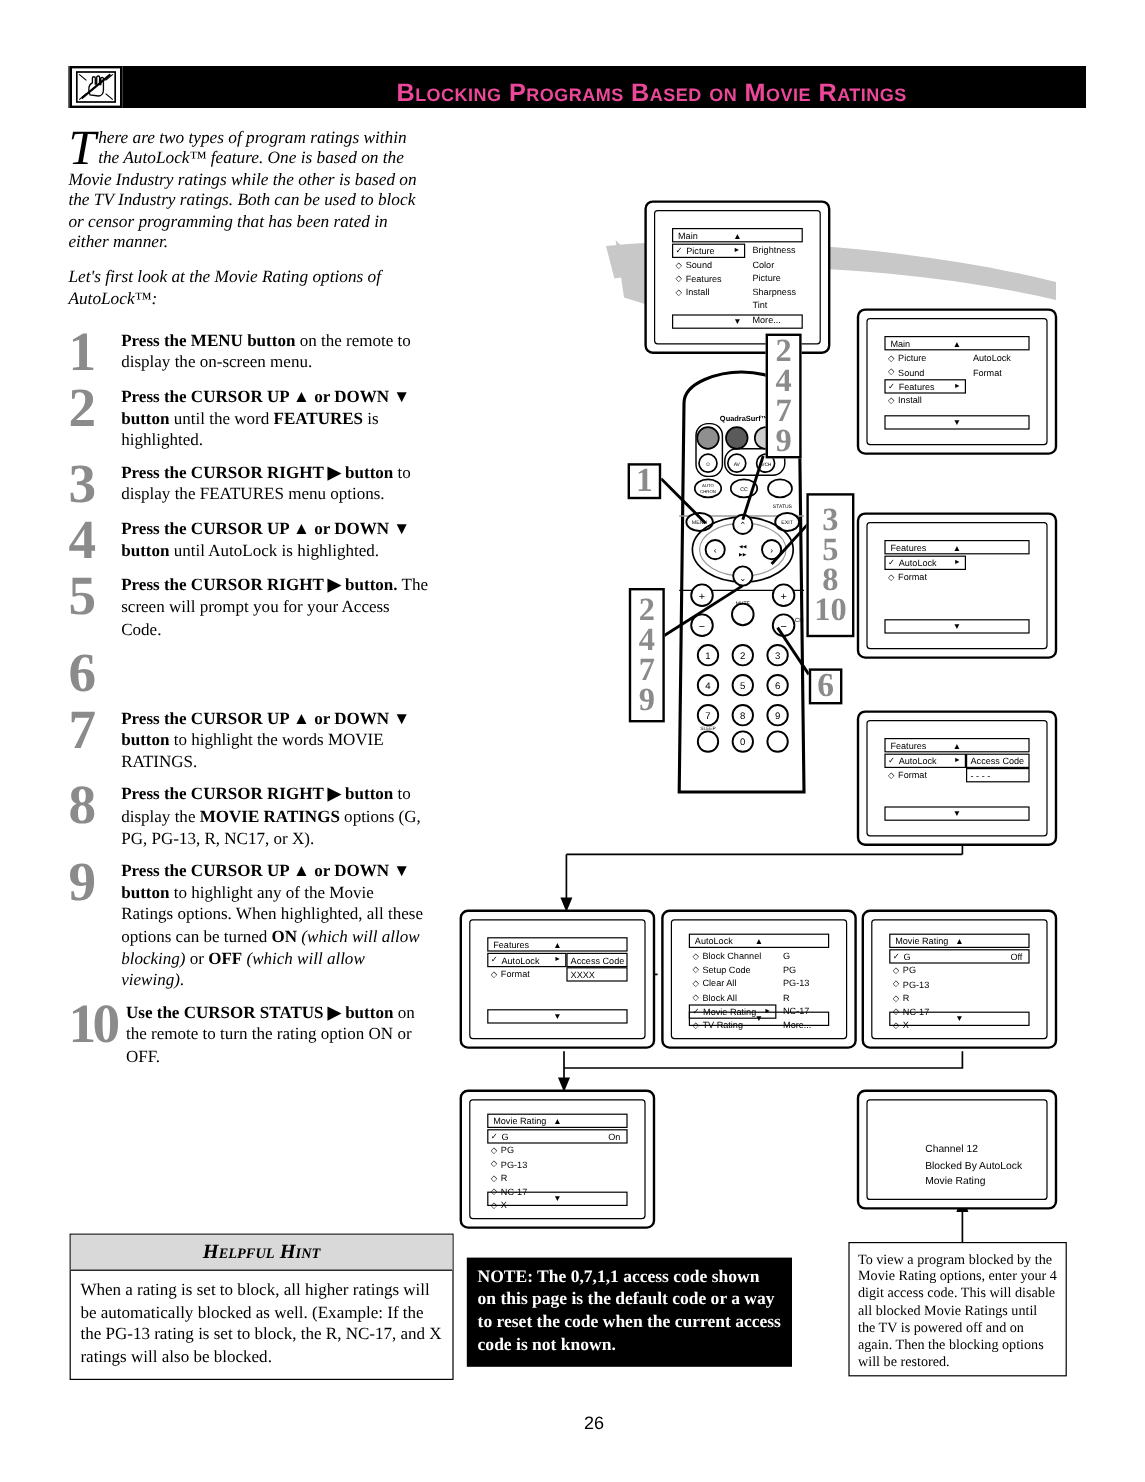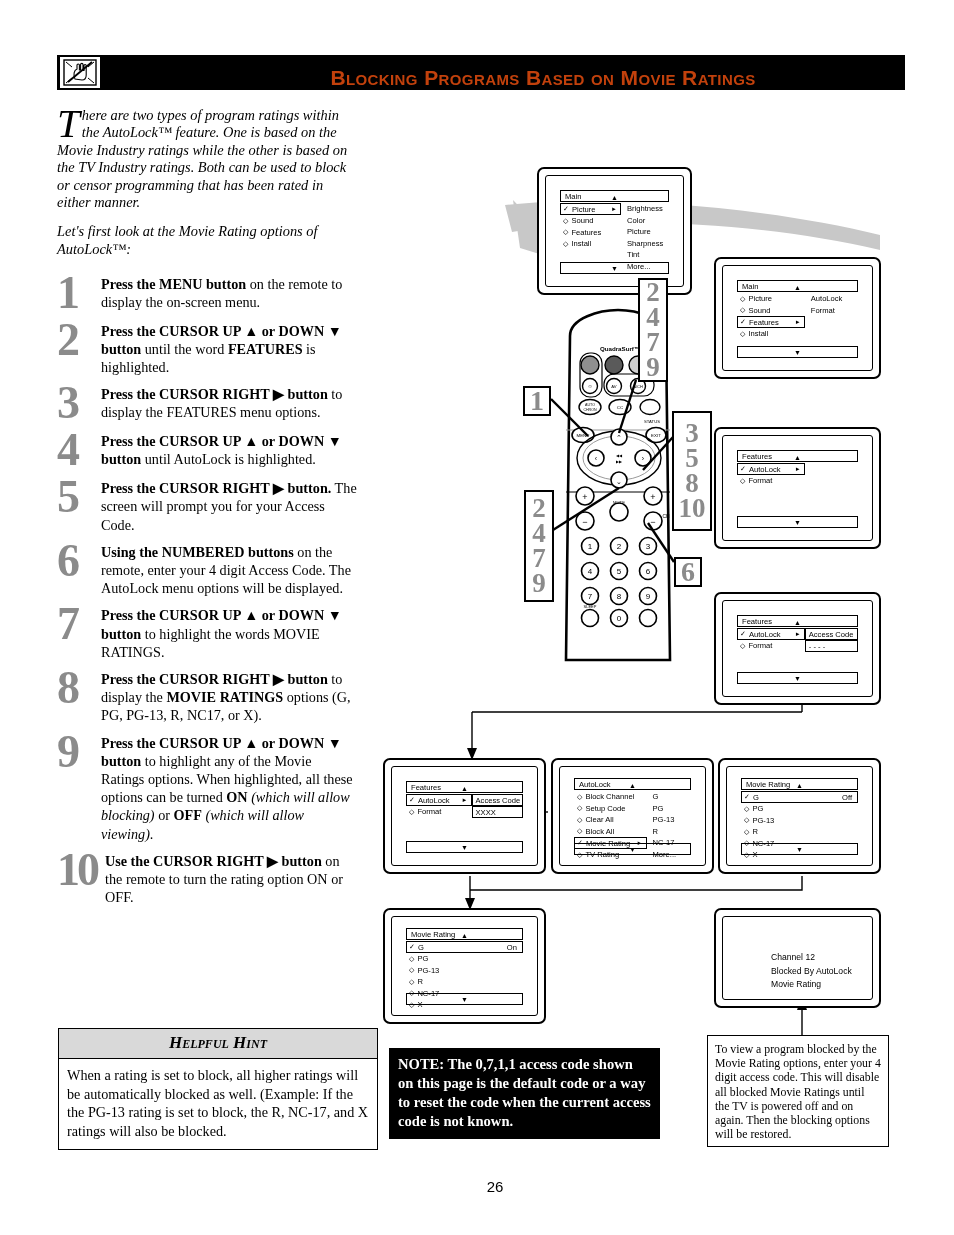--- a/index.html
+++ b/index.html
@@ -15,21 +15,21 @@
   .page { position: relative; width: 954px; height: 1235px; }
 
   
   .header-bar {
     position: absolute; left: 57px; top: 55px;
     width: 848px; height: 35px;
     background: #000;
   }
   .header-title {
     position: absolute; left: 130px; top: 0; right: 6px; height: 46px;
-    color: #c2410c;
+    color: #ec4899;
     font-family: "Liberation Sans", sans-serif;
     font-weight: bold;
     font-size: 21px;
     letter-spacing: .4px;
     display: flex; align-items: center; justify-content: center;
     font-variant: small-caps;
     text-transform: none;
   }
   .header-icon {
     position: absolute; left: 58px; top: 55px;
@@ -270,37 +270,36 @@
       <div class="step">
           <div class="step-num">4</div>
           <div class="step-text"><b>Press the CURSOR UP ▲ or DOWN ▼ button</b> until AutoLock is highlighted.</div>
         </div>
       <div class="step">
           <div class="step-num">5</div>
           <div class="step-text"><b>Press the CURSOR RIGHT ▶ button.</b> The screen will prompt you for your Access Code.</div>
         </div>
       <div class="step">
           <div class="step-num">6</div>
-          <div class="step-text"><b>Using the NUMBERED buttons</b> on the remote, enter your 4 digit Access Code. The AutoLock menu options will be displayed.</div>
         </div>
       <div class="step">
           <div class="step-num">7</div>
           <div class="step-text"><b>Press the CURSOR UP ▲ or DOWN ▼ button</b> to highlight the words MOVIE RATINGS.</div>
         </div>
       <div class="step">
           <div class="step-num">8</div>
           <div class="step-text"><b>Press the CURSOR RIGHT ▶ button</b> to display the <b>MOVIE RATINGS</b> options (G, PG, PG-13, R, NC17, or X).</div>
         </div>
       <div class="step">
           <div class="step-num">9</div>
           <div class="step-text"><b>Press the CURSOR UP ▲ or DOWN ▼ button</b> to highlight any of the Movie Ratings options. When highlighted, all these options can be turned <b>ON</b> <i>(which will allow blocking)</i> or <b>OFF</b> <i>(which will allow viewing)</i>.</div>
         </div>
       <div class="step">
           <div class="step-num wide">10</div>
-          <div class="step-text"><b>Use the CURSOR RIGHT ▶ button</b> on the remote to turn the rating option ON or OFF.</div>
+          <div class="step-text"><b>Use the CURSOR STATUS ▶ button</b> on the remote to turn the rating option ON or OFF.</div>
         </div>
     </div>
   </div>
 
   <div class="hint-box">
     <div class="hint-title">Helpful Hint</div>
     <div class="hint-body">When a rating is set to block, all higher ratings will be automatically blocked as well. (Example: If the the PG-13 rating is set to block, the R, NC-17, and X ratings will also be blocked.</div>
   </div>
 
   <div class="note-box">NOTE: The 0,7,1,1 access code shown on this page is the default code or a way to reset the code when the current access code is not known.</div>

